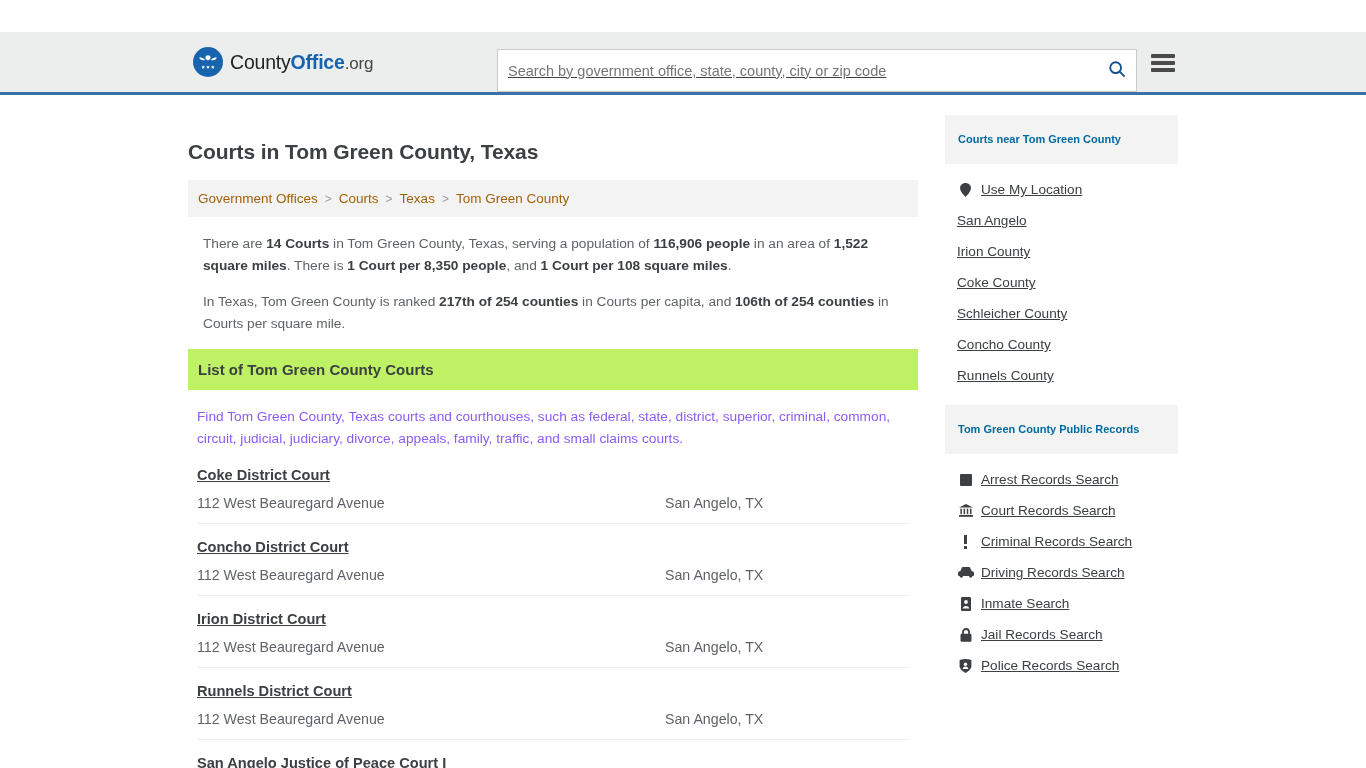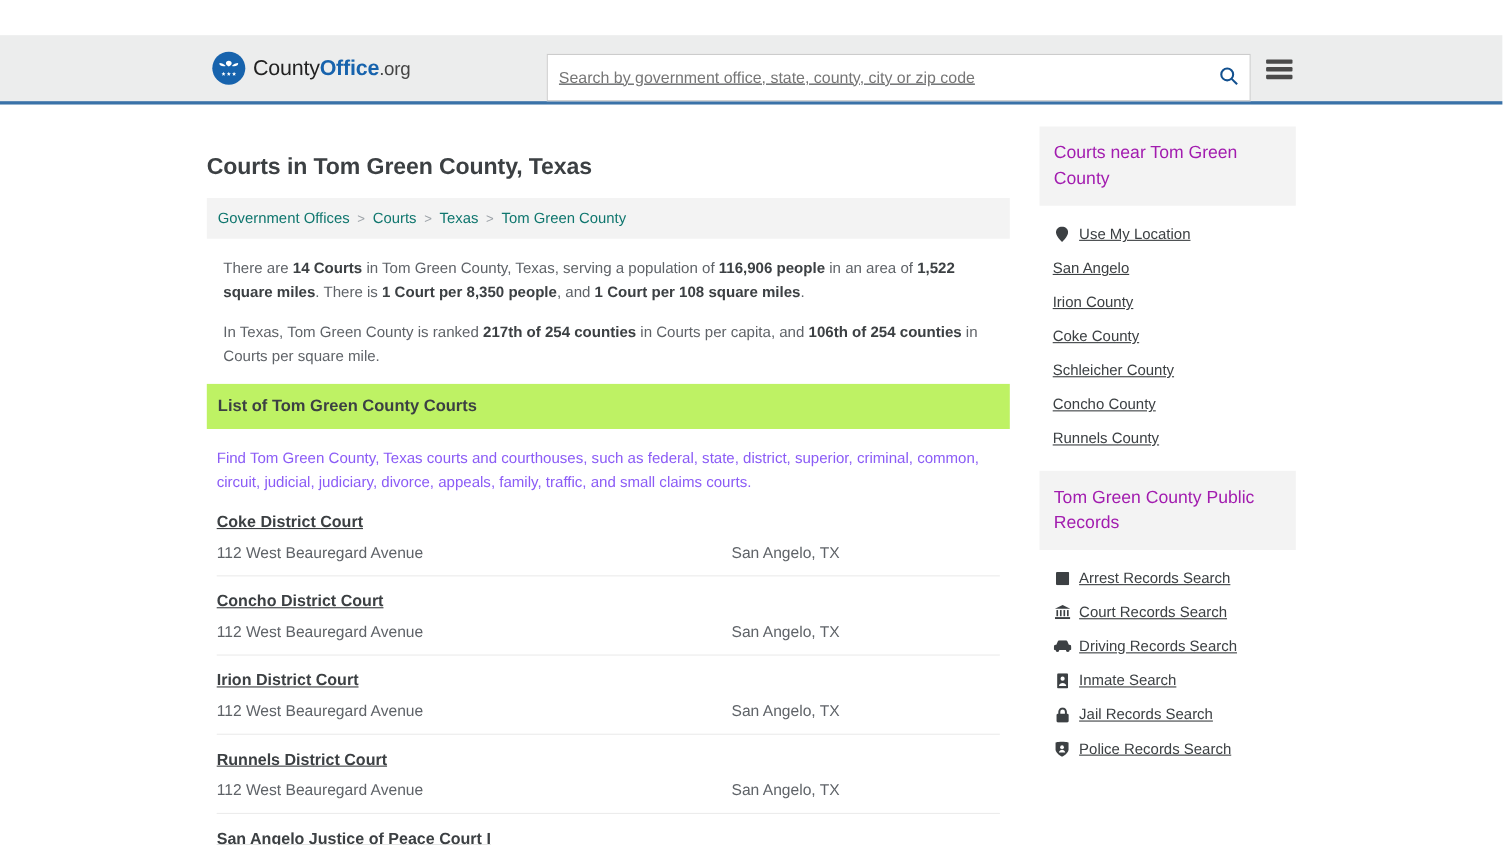--- a/index.html
+++ b/index.html
@@ -96,21 +96,21 @@
   }
 
   .breadcrumb {
     background: #f3f3f3;
     padding: 11px 10px;
     font-size: 13.5px;
     color: #5f6368;
     display: flex; align-items: center; flex-wrap: wrap;
     gap: 0;
   }
-  .breadcrumb .crumb { color: #0f766e; text-decoration: none; }
+  .breadcrumb .crumb { color: #a16207; text-decoration: none; }
   .breadcrumb .sep { color: #9aa0a6; margin: 0 7px; font-size: 12px; }
 
   .stats { padding: 16px 9px 0 9px; }
   .stats p {
     margin: 0 0 14px 6px;
     font-size: 13.7px; line-height: 22px;
     color: #5f6368;
   }
   .stats b { color: #3c4043; font-weight: bold; }
 
@@ -148,22 +148,22 @@
     font-size: 14.2px; color: #5f6368;
     width: 468px; flex: 0 0 468px;
   }
   .court-city { font-size: 14.2px; color: #5f6368; }
 
   
   .panel { margin-bottom: 10px; }
   .panel-head {
     background: #f3f3f3;
     padding: 13px 13px;
-    font-size: 16px; font-weight: normal;
-    color: #a21caf; line-height: 23px;
+    font-size: 11px; font-weight: bold;
+    color: #0369a1; line-height: 23px;
   }
   .panel-body { padding: 10px 0 4px 12px; }
   .panel-link-row {
     display: flex; align-items: center;
     padding: 8px 0;
     font-size: 13.6px;
   }
   .panel-link-row .ico {
     width: 17px; flex: 0 0 17px;
     display: flex; align-items: center; justify-content: center;
@@ -320,20 +320,29 @@
                   <rect x="4.6" y="4.6" width="1.5" height="5.6" fill="#3c4043"></rect>
                   <rect x="7.8" y="4.6" width="1.5" height="5.6" fill="#3c4043"></rect>
                   <rect x="11" y="4.6" width="1.5" height="5.6" fill="#3c4043"></rect>
                   <rect x="0" y="11" width="14" height="1.8" fill="#3c4043"></rect>
                 </svg>
               </span>
               <a class="panel-link">Court Records Search</a>
             </div>
             <div class="panel-link-row">
               <span class="ico">
+                <svg width="5" height="14" viewBox="0 0 5 14">
+                  <rect x="1" y="0" width="3" height="9" fill="#3c4043"></rect>
+                  <rect x="1" y="11" width="3" height="3" fill="#3c4043"></rect>
+                </svg>
+              </span>
+              <a class="panel-link">Criminal Records Search</a>
+            </div>
+            <div class="panel-link-row">
+              <span class="ico">
                 <svg width="16" height="11" viewBox="0 0 16 11">
                   <path d="M2.3 4.2L3.6 1.2A1.6 1.6 0 015.1 0h5.8a1.6 1.6 0 011.5 1.2l1.3 3A2 2 0 0116 6.2V8a1 1 0 01-1 1h-.6a1.7 1.7 0 01-3.4 0H5a1.7 1.7 0 01-3.4 0H1a1 1 0 01-1-1V6.2a2 2 0 012.3-2z" fill="#3c4043"></path>
                 </svg>
               </span>
               <a class="panel-link">Driving Records Search</a>
             </div>
             <div class="panel-link-row">
               <span class="ico">
                 <svg width="10" height="14" viewBox="0 0 10 14">
                   <rect x="0" y="0" width="10" height="14" rx="1.3" fill="#3c4043"></rect>

